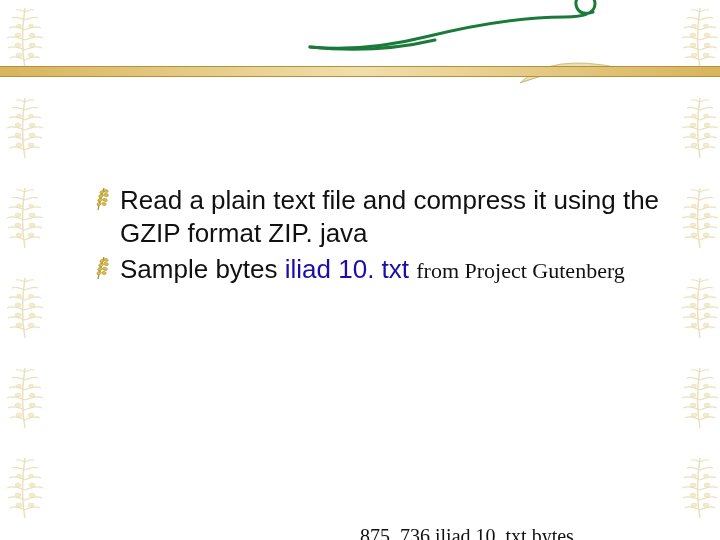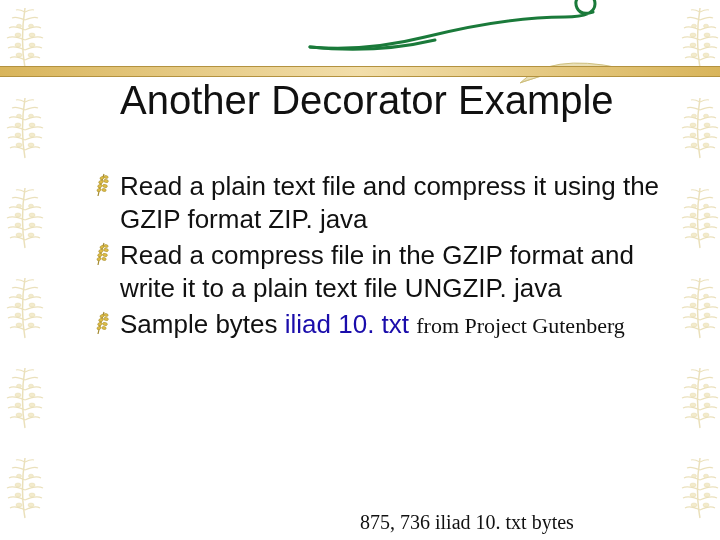--- a/index.html
+++ b/index.html
@@ -67,21 +67,21 @@
     left: 120px;
     top: 78px;
     font-size: 40px;
     color: #111;
     white-space: nowrap;
     z-index: 3;
   }
   .body {
     position: absolute;
     left: 90px;
-    top: 170px;
+    top: 184px;
     width: 580px;
     z-index: 3;
   }
   .bullet-row {
     display: flex;
     align-items: flex-start;
     margin-bottom: 4px;
   }
   .bullet-icon {
     flex: 0 0 30px;
@@ -164,45 +164,34 @@
   <svg class="leaf-under" viewBox="0 0 120 45">
     <path d="M10 35 Q 40 5 110 20 Q 60 15 10 35 Z" fill="#e8ddb0" stroke="#c9b86f" stroke-width="1"></path>
     <path d="M12 34 Q 50 20 105 21" fill="none" stroke="#c9b86f" stroke-width="0.8"></path>
   </svg>
 
   <svg class="spiral" viewBox="0 0 300 65">
     <path d="M5 55 Q 60 60 120 45 Q 200 25 260 25 Q 290 25 290 12 Q 290 2 278 4 Q 268 6 272 16 Q 276 24 288 20" fill="none" stroke="#1a7a3a" stroke-width="3" stroke-linecap="round"></path>
     <path d="M5 55 Q 70 62 130 48" fill="none" stroke="#1a7a3a" stroke-width="3" stroke-linecap="round"></path>
   </svg>
 
-  <div class="title">Another Decorator Example</div>
 
   <div class="body">
 
     <div class="bullet-row">
       <div class="bullet-icon">
         <svg width="30" height="28" viewBox="0 0 30 28">
             <use href="#wheat-small"></use>
           </svg>
       </div>
       <div class="bullet-text">
         <span>Read a plain text file and compress it using the GZIP format  </span><span> ZIP. java</span>
       </div>
     </div>
 
-    <div class="bullet-row">
-      <div class="bullet-icon">
-        <svg width="30" height="28" viewBox="0 0 30 28">
-            <use href="#wheat-small"></use>
-          </svg>
-      </div>
-      <div class="bullet-text">
-        <span>Read a compress file in the GZIP format and write it to a plain text file </span><span>UNGZIP. java</span>
-      </div>
-    </div>
 
     <div class="bullet-row" style="position:relative;">
       <div class="bullet-icon">
         <svg width="30" height="28" viewBox="0 0 30 28">
             <use href="#wheat-small"></use>
           </svg>
       </div>
       <div class="bullet-text">
         <span>Sample bytes  </span><span class="link">iliad 10. txt</span><span>  </span><span class="note-small">from Project Gutenberg</span>
       </div>

